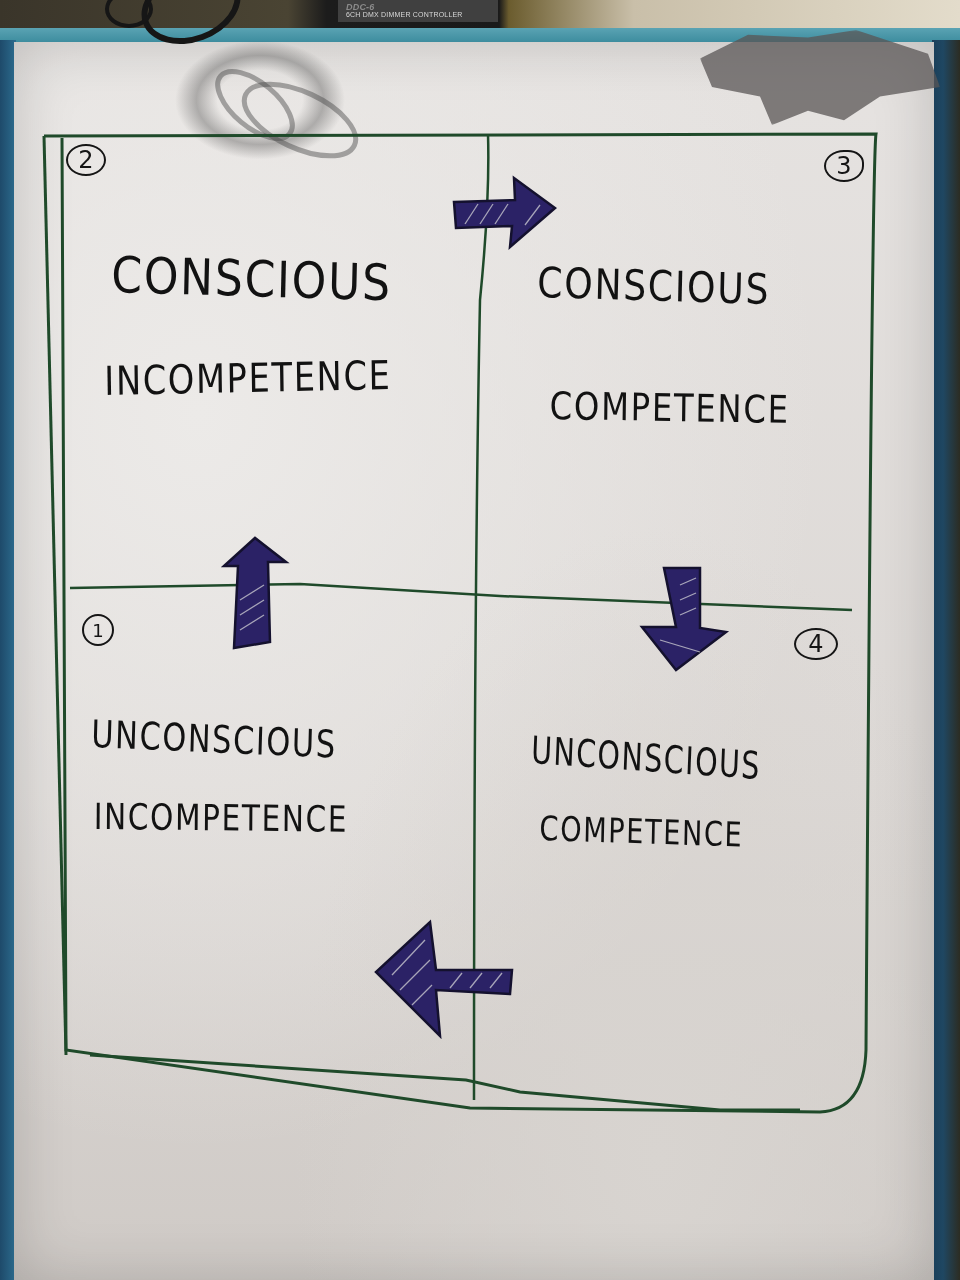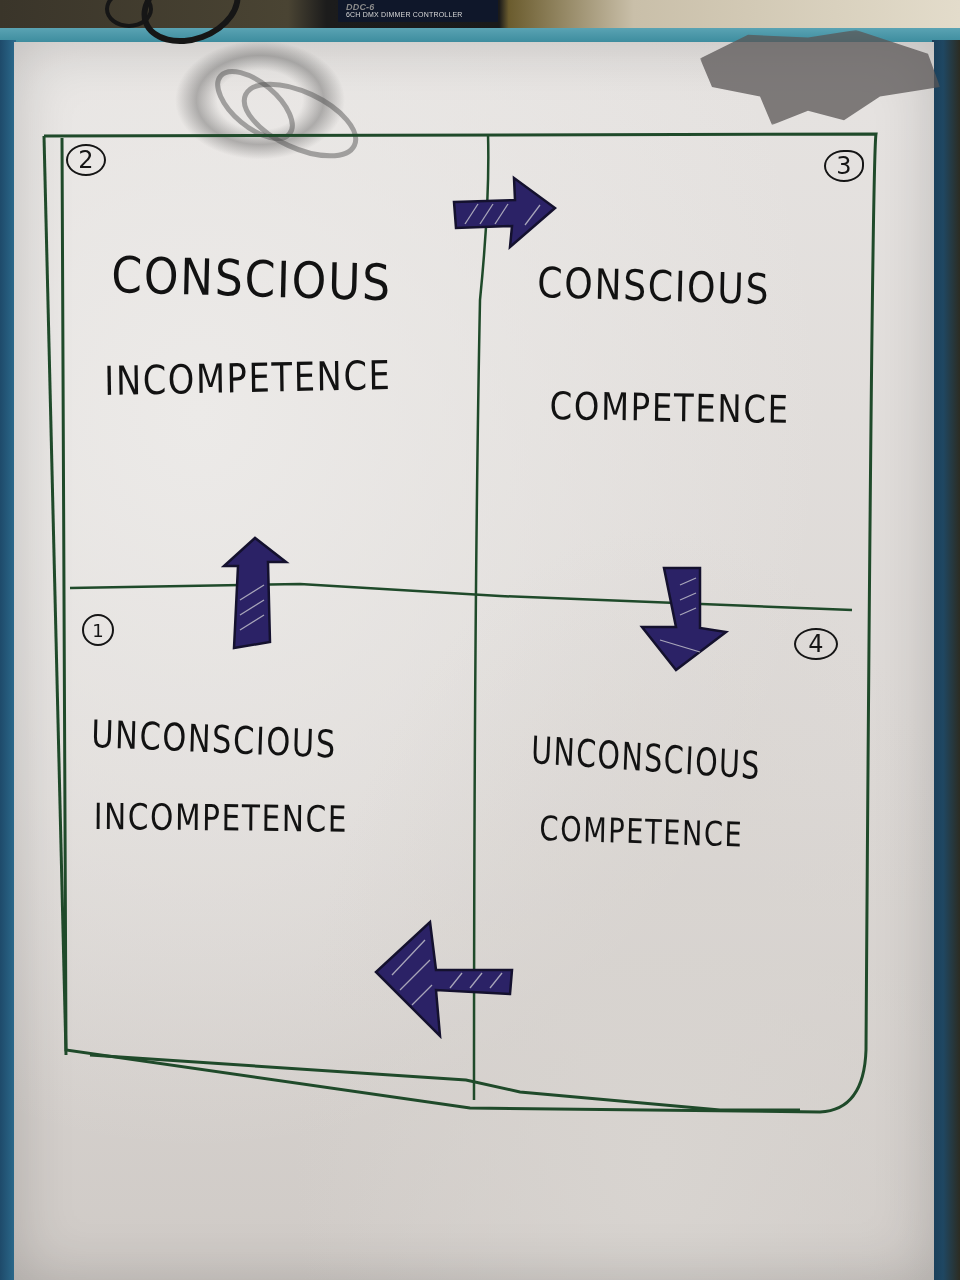--- a/index.html
+++ b/index.html
@@ -8,21 +8,21 @@
       background: #2a2f33;
       font-family: "DejaVu Sans", sans-serif;
     }
     
     .wall {
       position: absolute; left: 0; top: 0; width: 960px; height: 30px;
       background: linear-gradient(90deg, #3a352a 0%, #4a4433 30%, #1c1c1c 34%, #1a1a1a 52%, #6b5c2e 53%, #c9bfa9 66%, #e3dccb 100%);
     }
     .device-label {
       position: absolute; left: 338px; top: 0; width: 160px; height: 22px;
-      background: #0f172a; color: #d8d8d8; font-size: 7px; letter-spacing: 0.2px;
+      background: #404040; color: #d8d8d8; font-size: 7px; letter-spacing: 0.2px;
       display: flex; flex-direction: column; align-items: flex-start; justify-content: flex-end;
       padding-left: 8px; box-sizing: border-box; padding-bottom: 4px;
       font-family: "Liberation Sans", sans-serif;
     }
     .device-label .brand { font-size: 9px; color: #8a8a8a; font-weight: bold; font-style: italic; line-height: 8px; }
     .rail {
       position: absolute; left: 0; top: 28px; width: 960px; height: 22px;
       background: linear-gradient(180deg, #5aa3b3 0%, #3f8ea0 60%, #2f7688 100%);
     }
     .easel-left {

